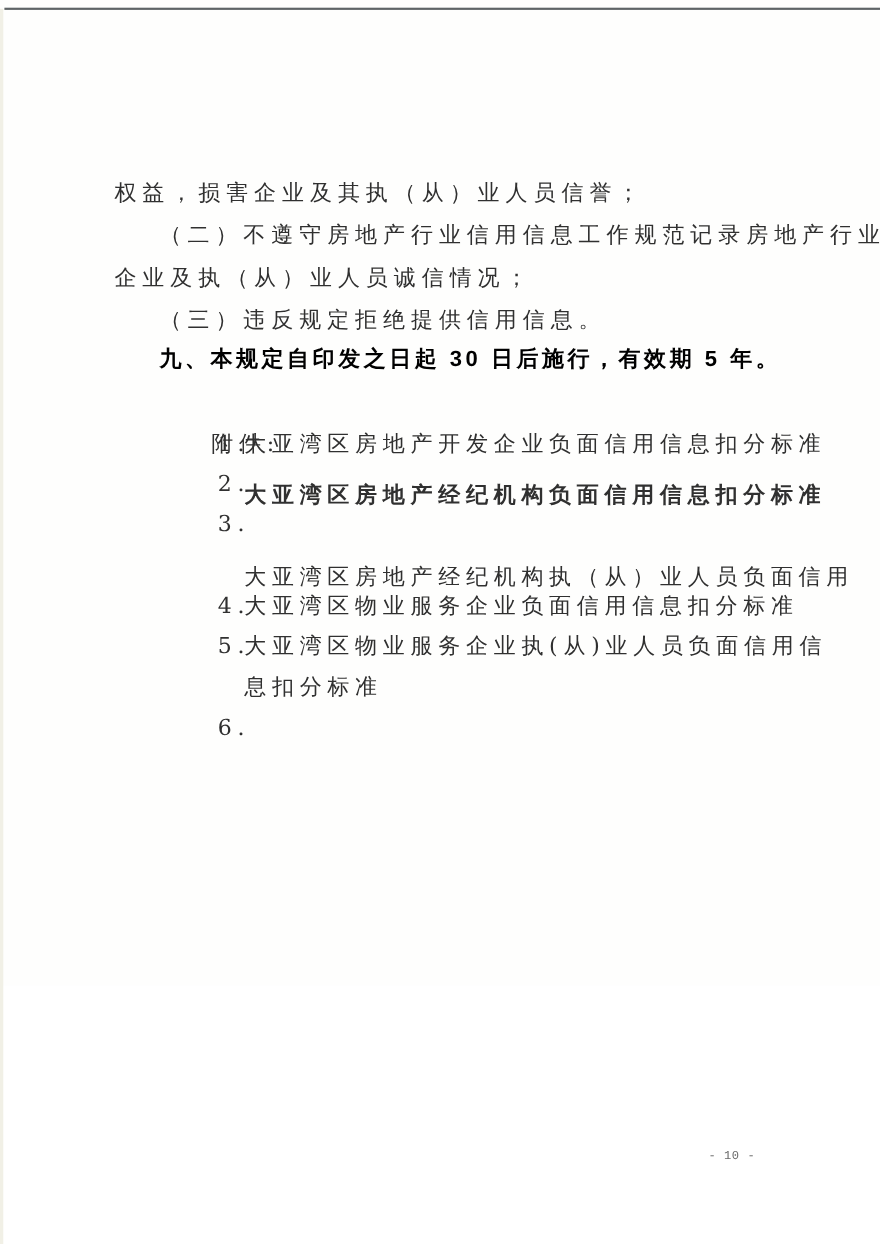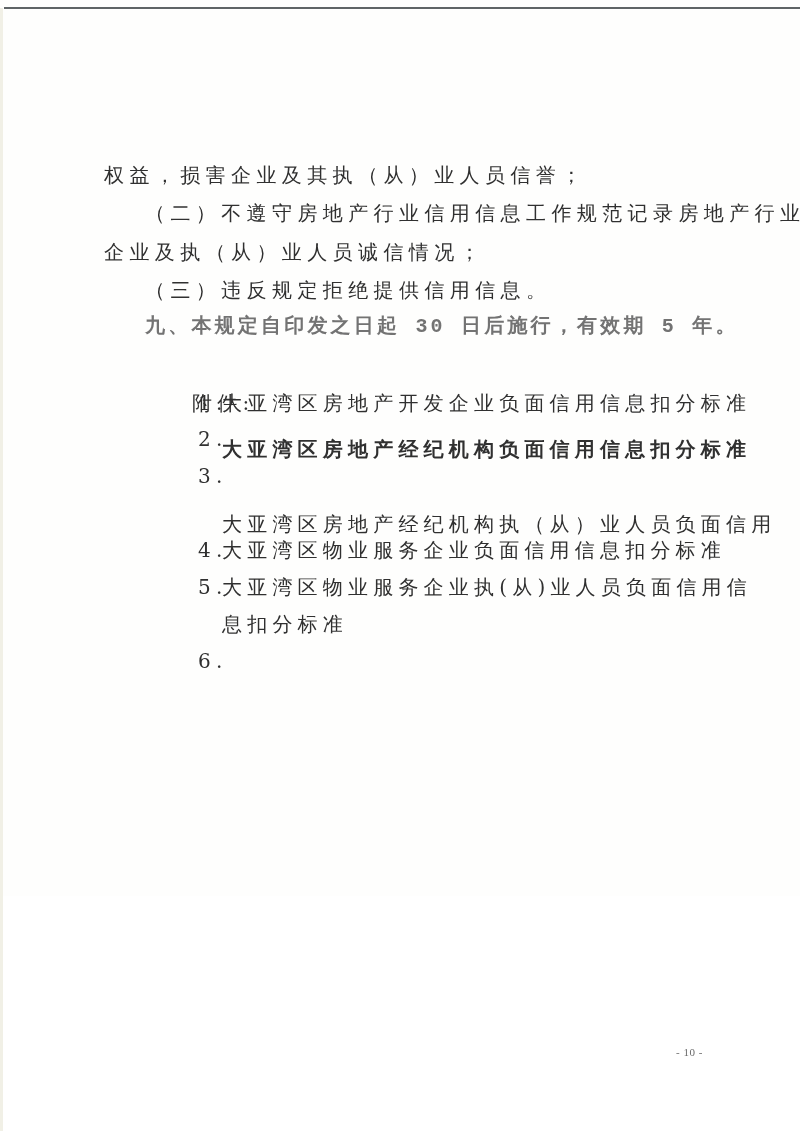--- a/index.html
+++ b/index.html
@@ -36,35 +36,35 @@
     }
     .line {
       position: absolute;
       white-space: nowrap;
       font-size: 20px;
       line-height: 24px;
       letter-spacing: 5.4px;
       color: #303030;
     }
     .bold {
-      font-family: Liberation Mono, monospace;
+      font-family: Liberation Sans, sans-serif;
       font-weight: bold;
       letter-spacing: 3.2px;
-      color: #737373;
+      color: #000000;
     }
     .att {
       letter-spacing: 5.2px;
     }
     .page-number {
       position: absolute;
-      left: 676px;
+      left: 644px;
       top: 1046px;
       font-size: 11px;
       color: #6a6a6a;
-      font-family: Liberation Serif, serif;
+      font-family: Liberation Mono, monospace;
       letter-spacing: 0.5px;
     }
   </style>
 </head>
 <body>
 
 <div class="page">
   <div class="top-rule"></div>
   <div class="left-edge"></div>
 

